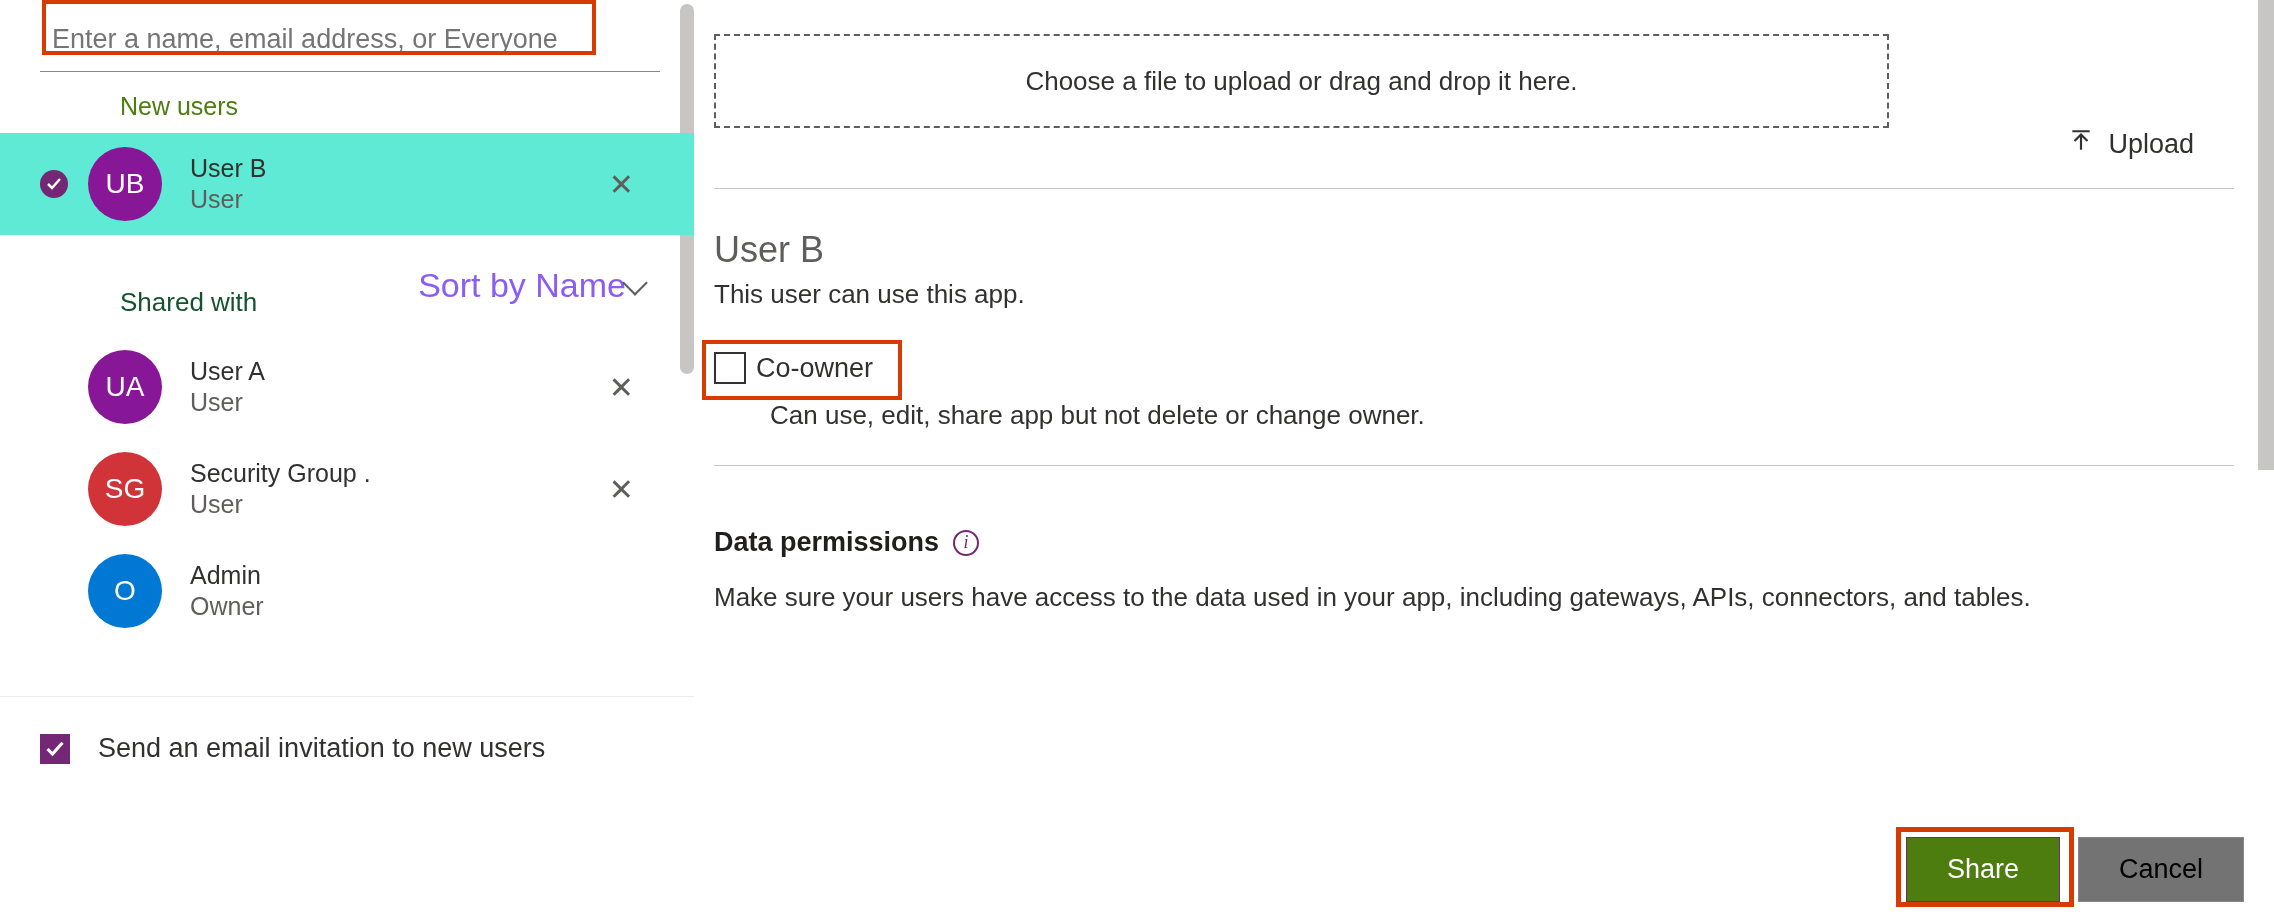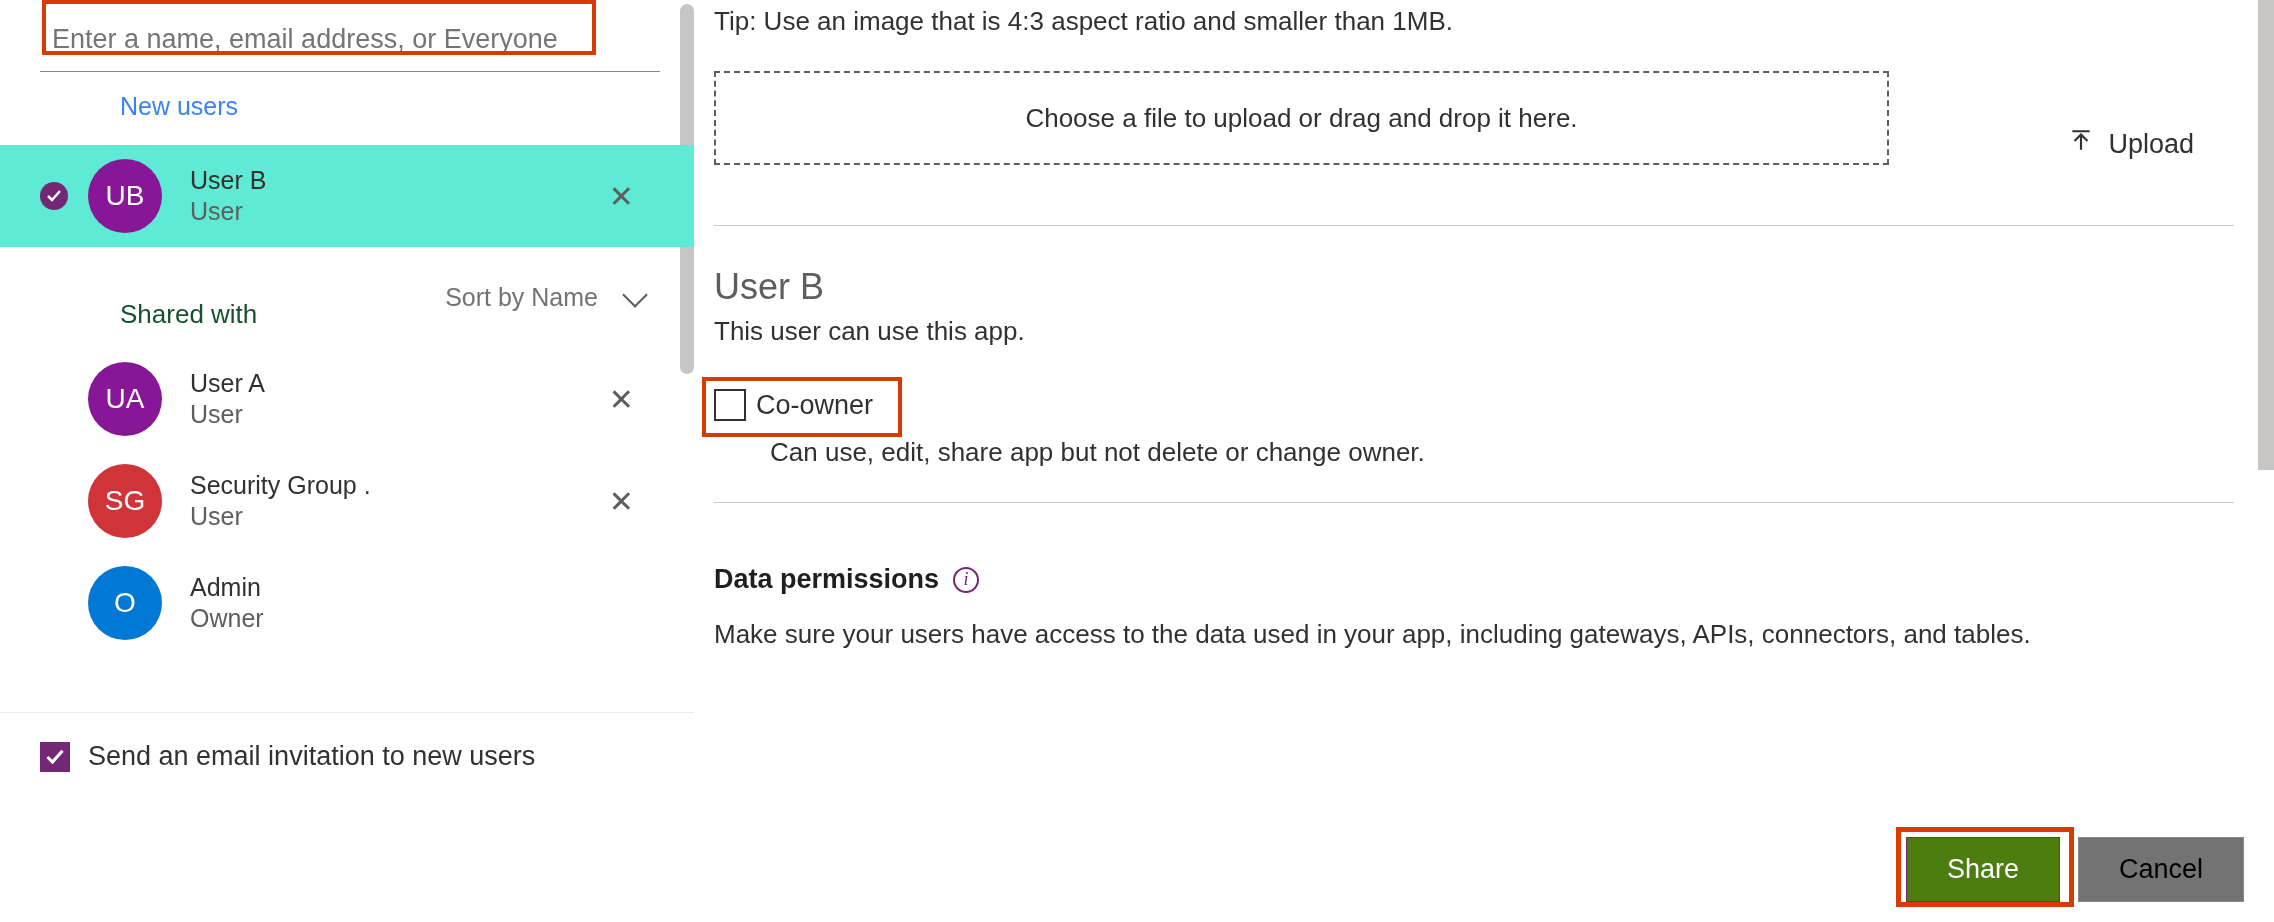--- a/index.html
+++ b/index.html
@@ -45,41 +45,41 @@
   pointer-events: none;
 }
 .search-underline {
   border-bottom: 1px solid #8a8886;
   width: 620px;
   margin-left: 40px;
 }
 
 
 .section-head {
-  padding: 20px 40px 24px 120px;
+  padding: 20px 40px 12px 120px;
   font-size: 25px;
-  color: #3b82f6;
+  color: #4d7c0f;
 }
 .shared-row {
   display: flex;
   align-items: center;
   justify-content: space-between;
   padding: 18px 50px 18px 120px;
 }
 .shared-row .label {
   font-size: 26px;
   color: #14532d;
   margin-top: 34px;
 }
 .sort-btn {
   display: flex;
   align-items: center;
-  gap: 28px;
-  font-size: 25px;
-  color: #737373;
+  gap: 0;
+  font-size: 34px;
+  color: #8b5cf6;
   cursor: pointer;
 }
 .chevron {
   width: 18px; height: 18px;
   border-right: 2px solid #605e5c;
   border-bottom: 2px solid #605e5c;
   transform: rotate(45deg);
   margin-top: -6px;
 }
 
@@ -133,24 +133,24 @@
   position: absolute;
   right: 0; top: 4px;
   width: 14px; height: 370px;
   background: #c8c6c4;
   border-radius: 7px;
 }
 
 
 .left-footer {
   border-top: 1px solid #edebe9;
-  padding: 28px 40px;
-  display: flex;
-  align-items: center;
-  gap: 18px;
+  padding: 36px 40px;
+  display: flex;
+  align-items: center;
+  gap: 28px;
 }
 .cb {
   width: 30px; height: 30px;
   background: #742774;
   display: flex;
   align-items: center;
   justify-content: center;
 }
 .cb svg { width: 20px; height: 20px; }
 .left-footer-label { font-size: 27px; color: #323130; }
@@ -353,21 +353,20 @@
             <path d="M2 8 L6 12 L14 3" stroke="#fff" stroke-width="2.5" fill="none"></path>
           </svg>
       </span>
       <span class="left-footer-label">Send an email invitation to new users</span>
     </div>
   </div>
 
   <div class="right-panel">
     <div class="right-scroll"></div>
 
-    <div class="tip-text">Tip: Use an image that is 4:3 aspect ratio and smaller than 1MB.</div>
 
     <div class="dropzone">Choose a file to upload or drag and drop it here.</div>
 
     <div class="upload-btn">
       <span class="upload-icon">
         <svg viewBox="0 0 24 24">
             <path d="M12 20 V6 M6 12 L12 6 L18 12 M4 3 H20" stroke="#323130" stroke-width="2" fill="none"></path>
           </svg>
       </span>
       <span>Upload</span>

